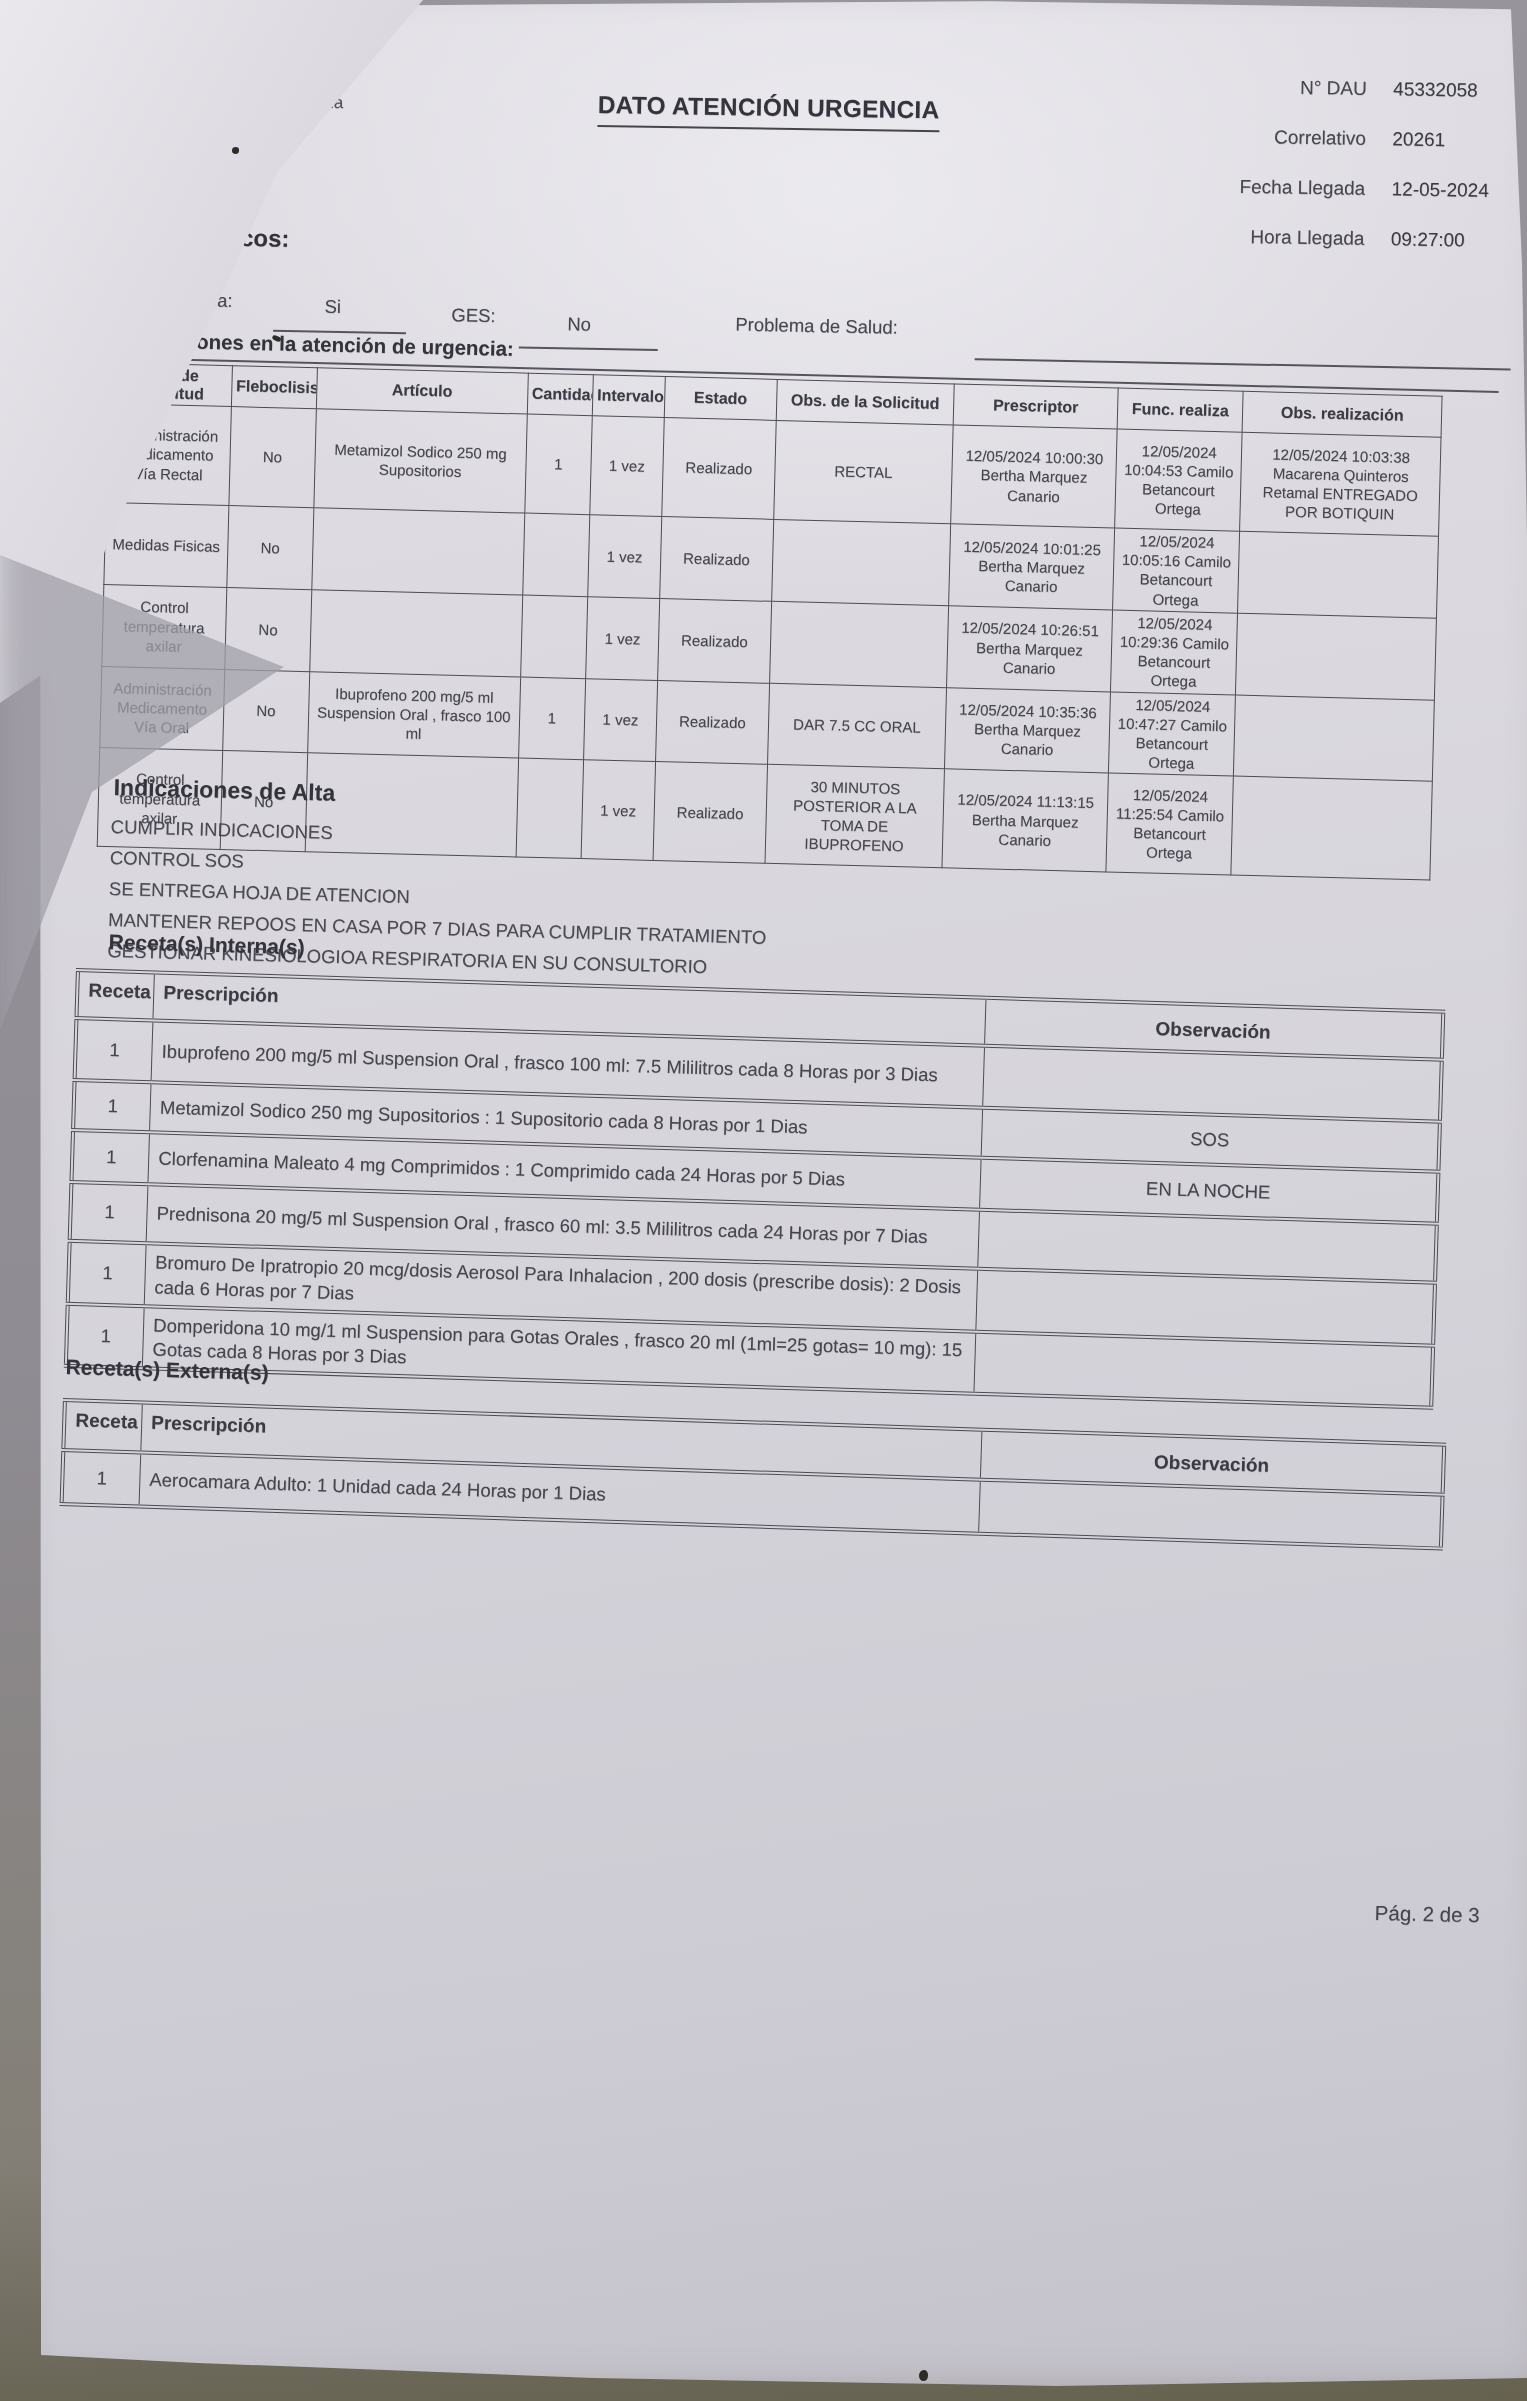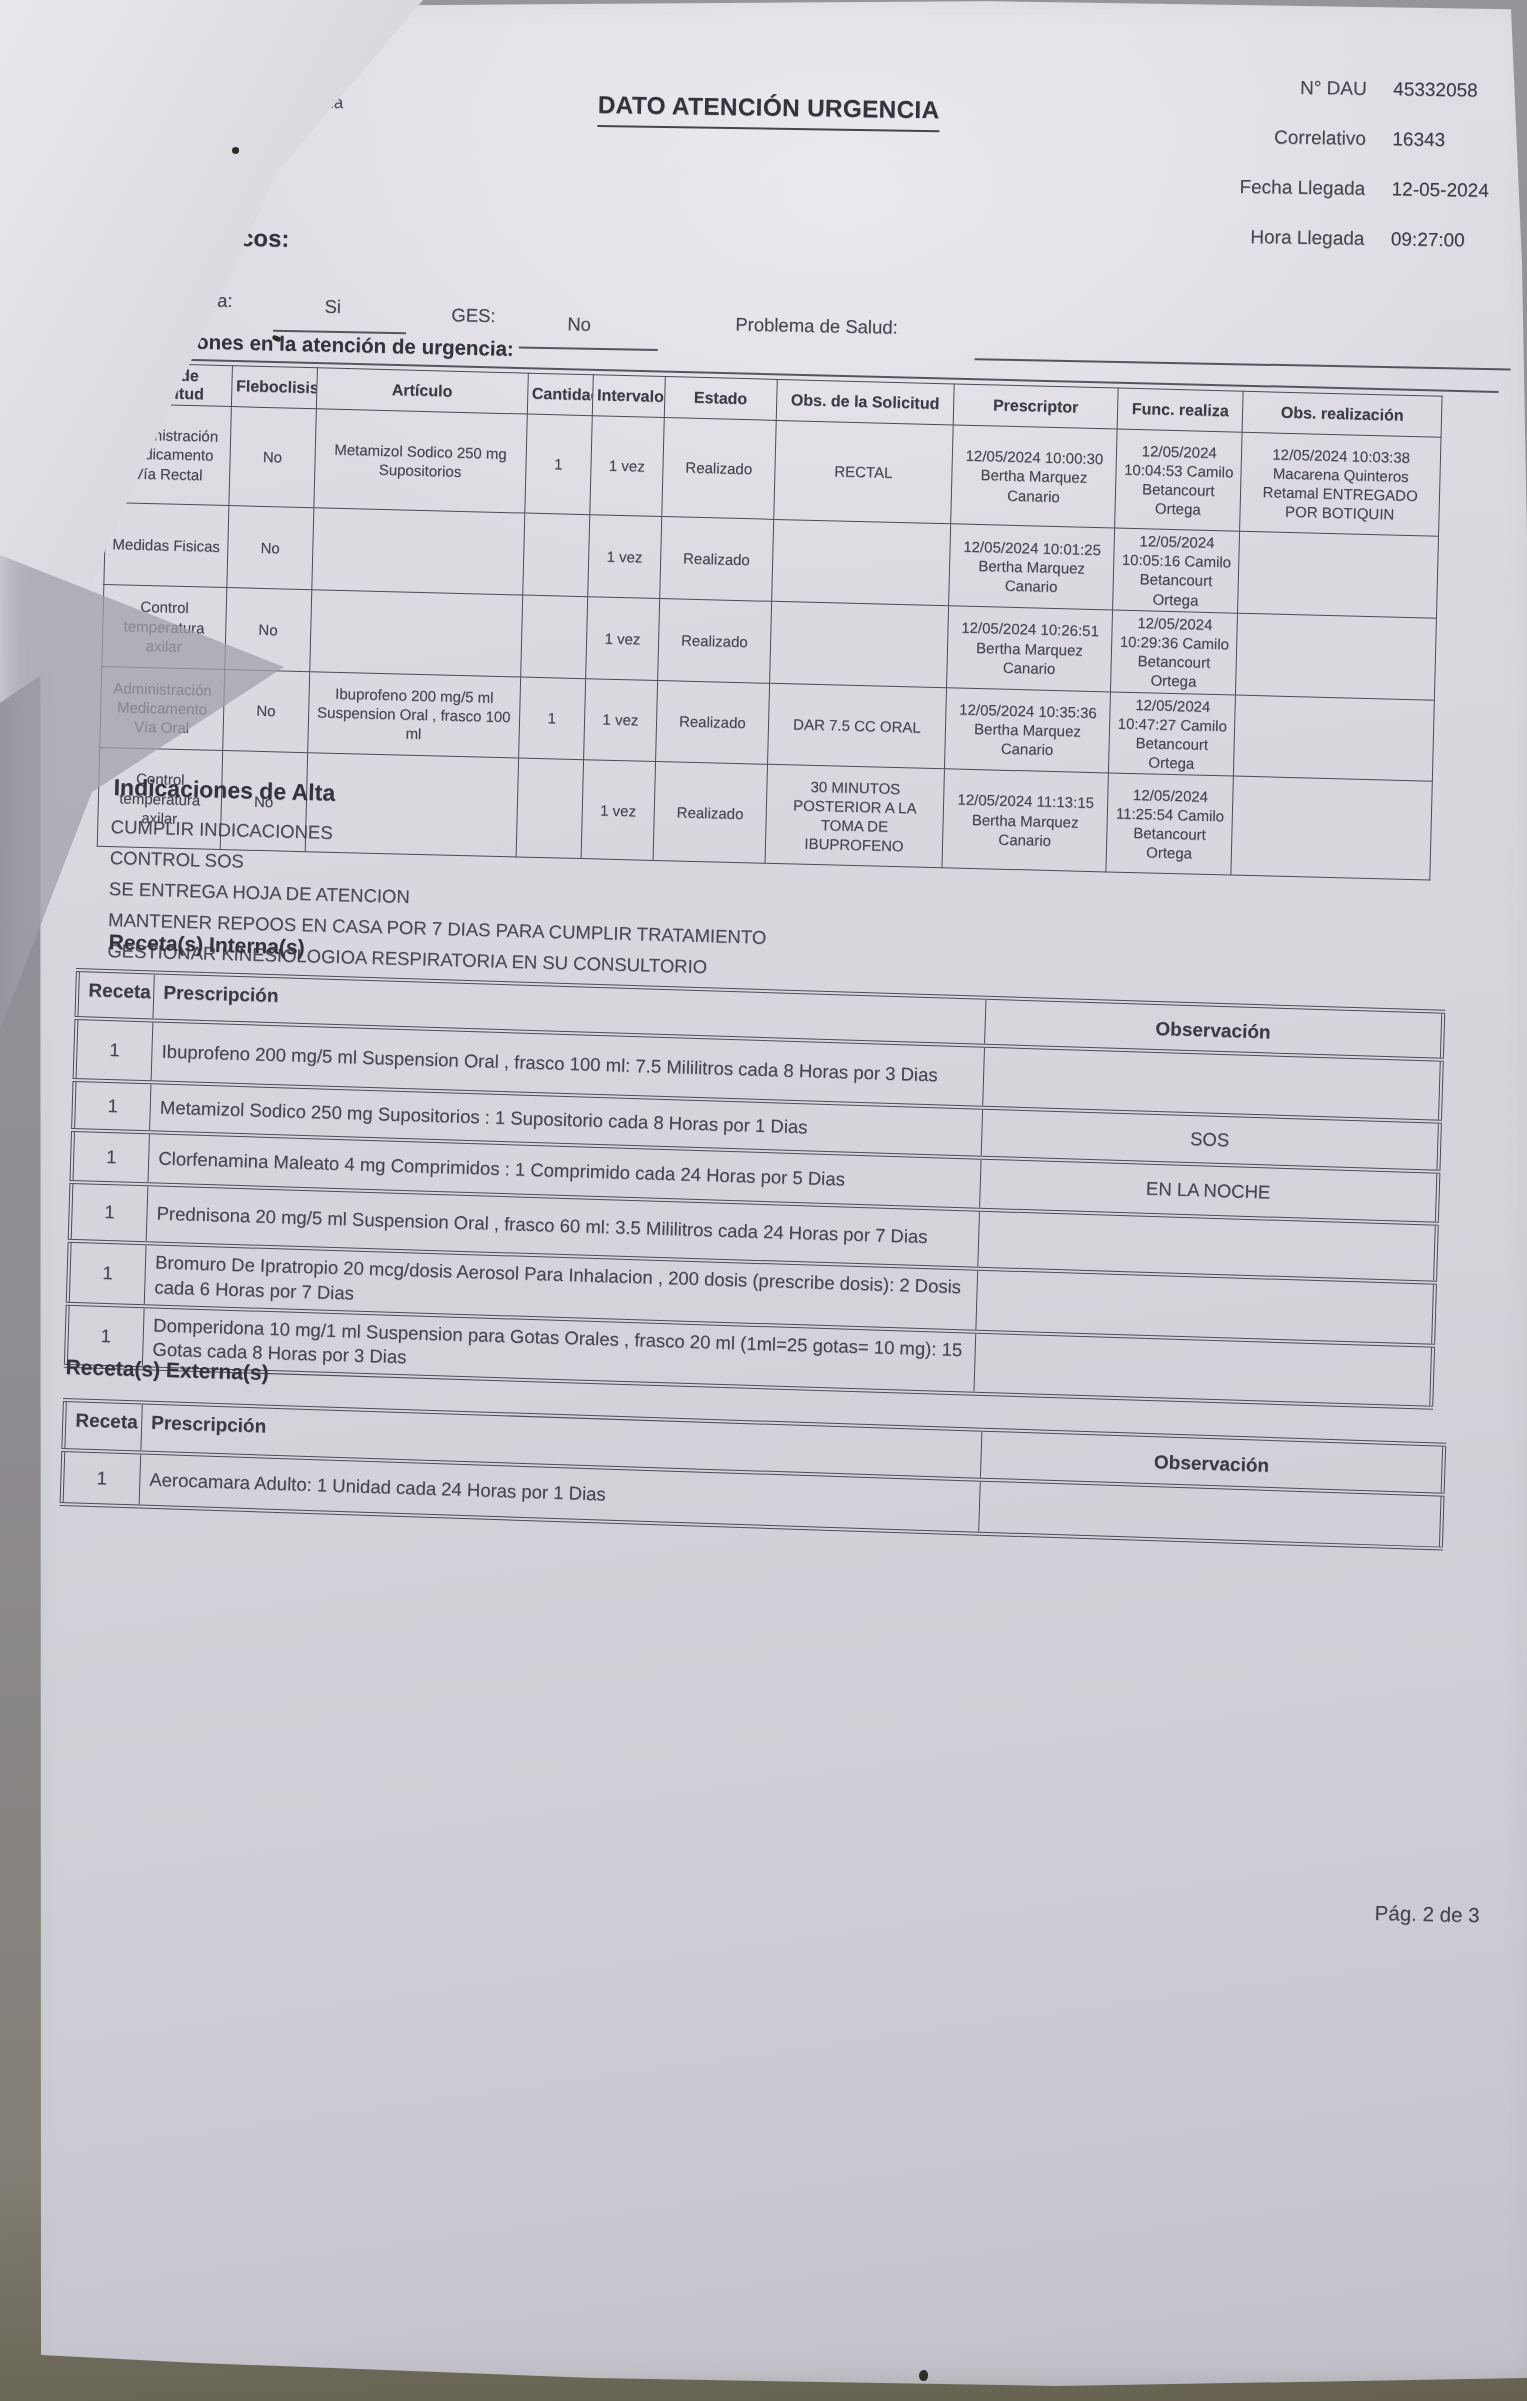--- a/index.html
+++ b/index.html
@@ -89,21 +89,21 @@
 
     <div class="blk" style="left:598px; top:91px; transform:rotate(0.9deg);">
       <div class="doc-title">DATO ATENCIÓN URGENCIA</div>
     </div>
 
     <div class="blk" style="left:1116px; top:74px; transform:rotate(0.9deg);">
       <div class="meta-row">
         <span class="meta-label">N° DAU</span><span class="meta-value">45332058</span>
       </div>
       <div class="meta-row">
-        <span class="meta-label">Correlativo</span><span class="meta-value">16343</span>
+        <span class="meta-label">Correlativo</span><span class="meta-value">20261</span>
       </div>
       <div class="meta-row">
         <span class="meta-label">Fecha Llegada</span><span class="meta-value">12-05-2024</span>
       </div>
       <div class="meta-row">
         <span class="meta-label">Hora Llegada</span><span class="meta-value">09:27:00</span>
       </div>
     </div>
 
     <div class="blk" style="left:131px; top:222px; transform:rotate(1deg);">

